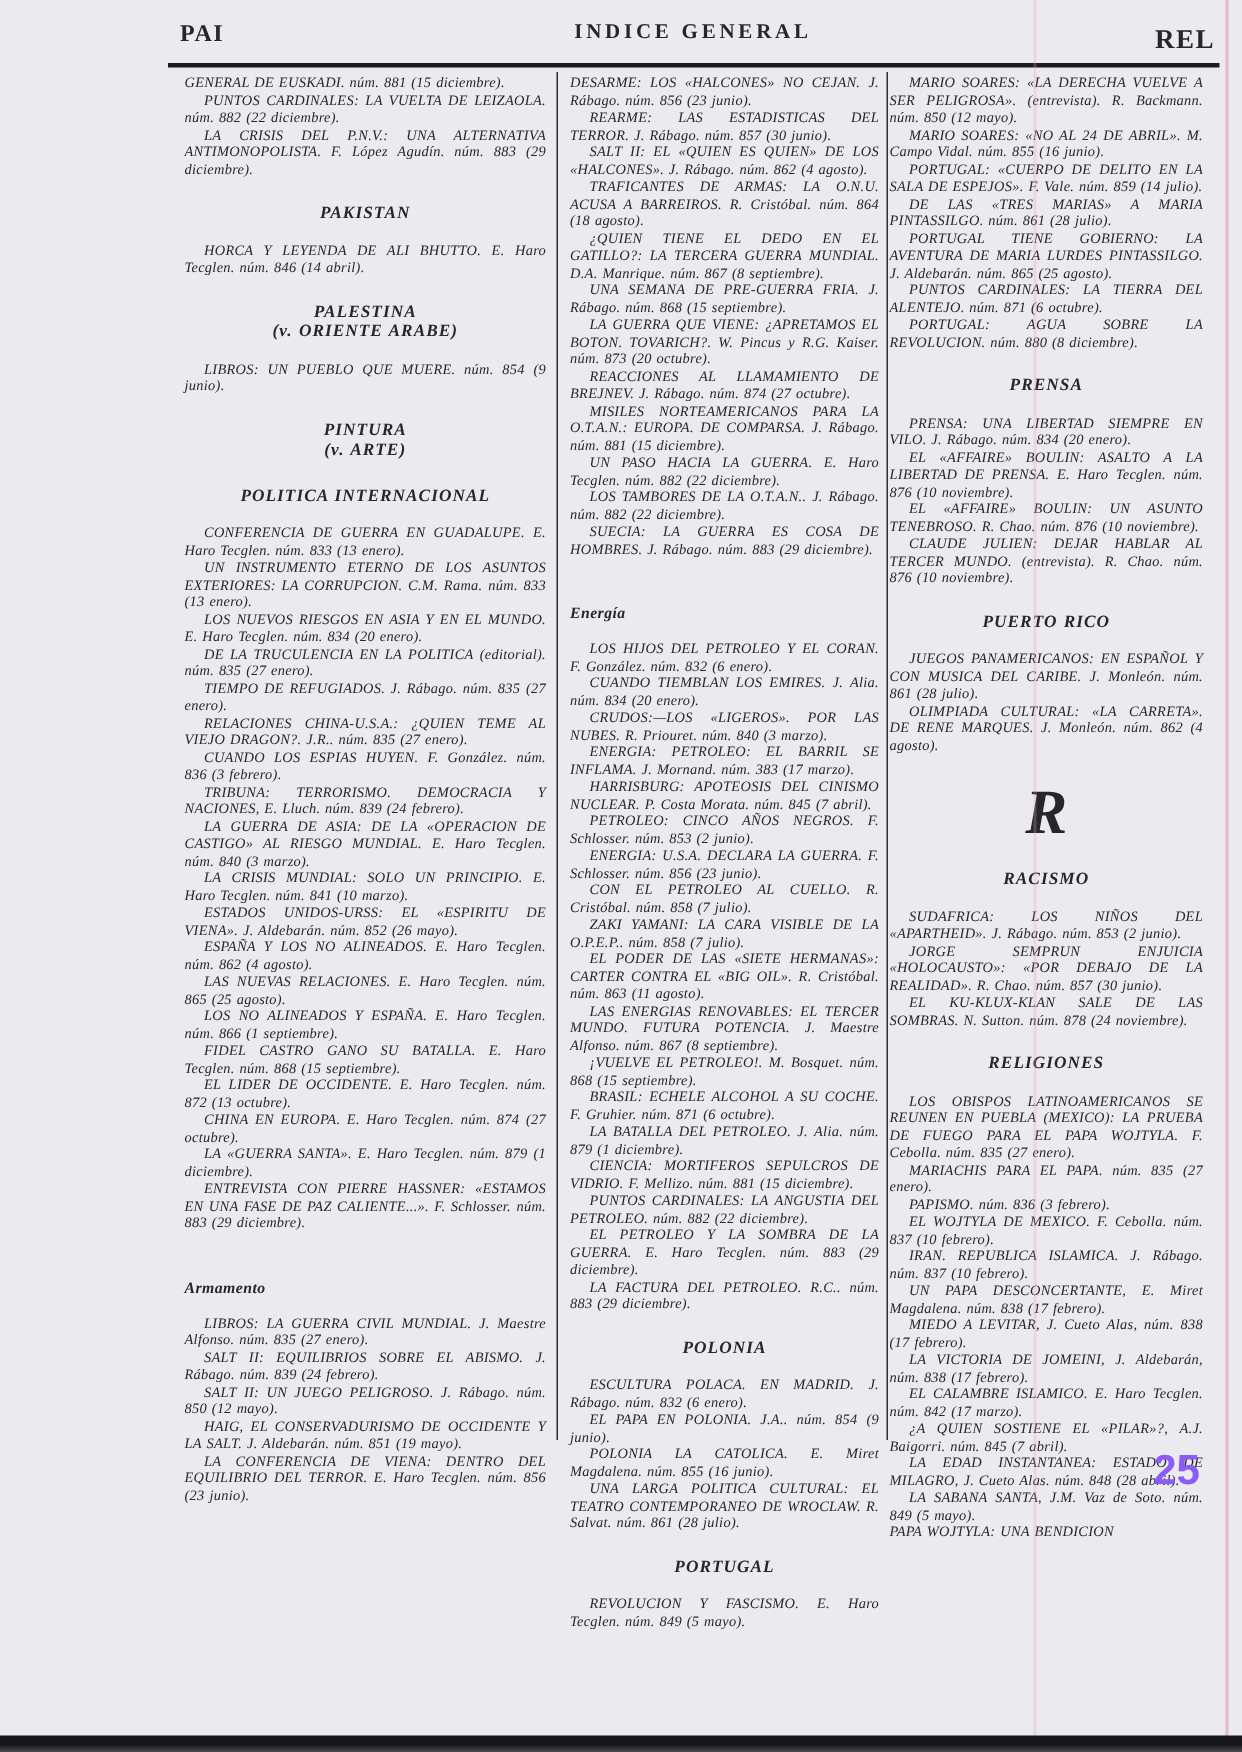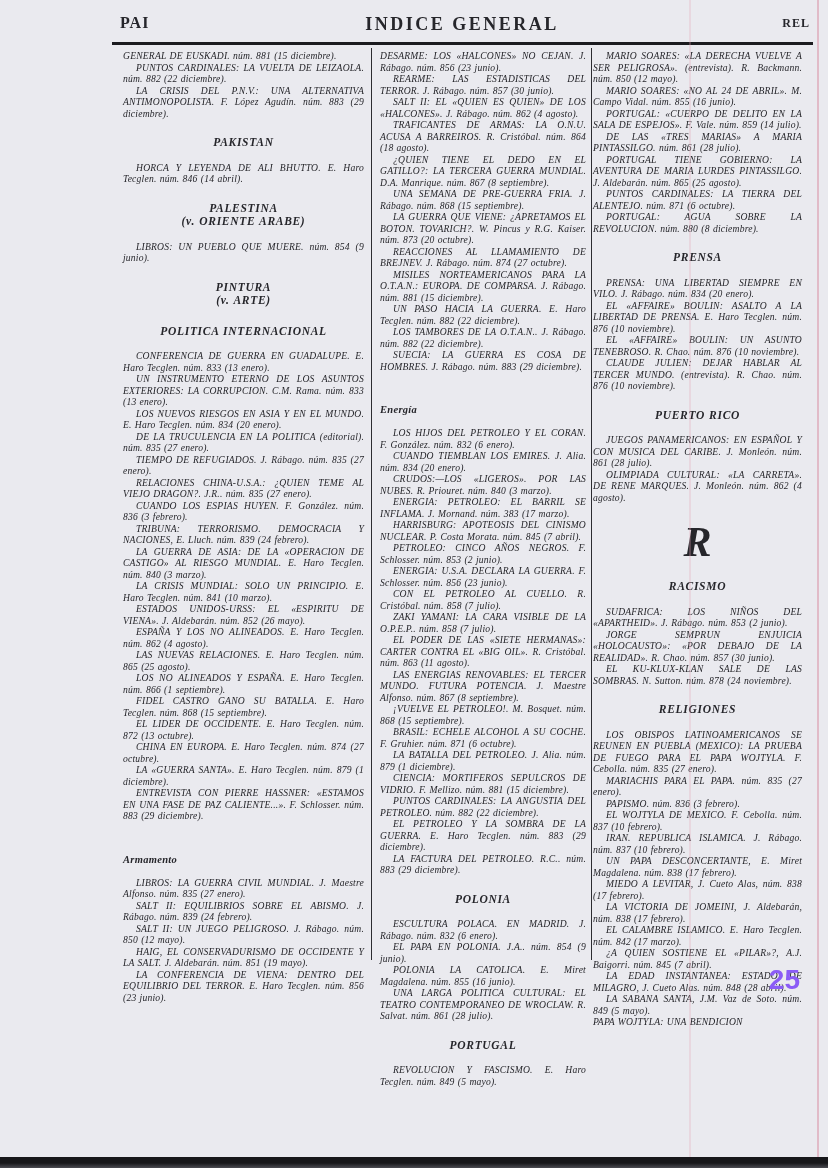--- a/index.html
+++ b/index.html
@@ -6,22 +6,22 @@
   body{
     width:828px;height:1168px;position:relative;overflow:hidden;
     background:#eaeaef;
     font-family:"Liberation Serif","DejaVu Serif",serif;
     color:#26262b;
     -webkit-font-smoothing:antialiased;
   }
   .page{position:absolute;inset:0;}
   .running-head{position:absolute;top:14px;left:112px;right:16px;height:26px;}
   .rh-left{position:absolute;left:8px;top:0;font-weight:bold;font-size:16px;letter-spacing:1px;}
-  .rh-center{position:absolute;left:0;right:0;top:0;text-align:center;font-weight:bold;font-size:18px;letter-spacing:2.5px;}
-  .rh-right{position:absolute;right:2px;top:2px;font-weight:bold;font-size:12px;letter-spacing:1px;}
+  .rh-center{position:absolute;left:0;right:0;top:0;text-align:center;font-weight:bold;font-size:14px;letter-spacing:2.5px;}
+  .rh-right{position:absolute;right:2px;top:2px;font-weight:bold;font-size:18px;letter-spacing:1px;}
   .rule{position:absolute;left:112px;top:42px;width:701px;height:3px;background:#1b1b1f;}
   .col{
     position:absolute;top:50px;
     font-size:9.6px;line-height:11.5px;
     letter-spacing:0.2px;word-spacing:0.6px;
     text-align:justify;
     font-style:italic;
   }
   #col1{left:123px;width:241px;}
   #col2{left:380px;width:206px;}

